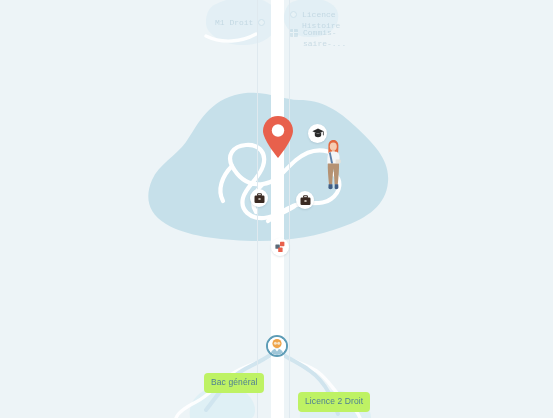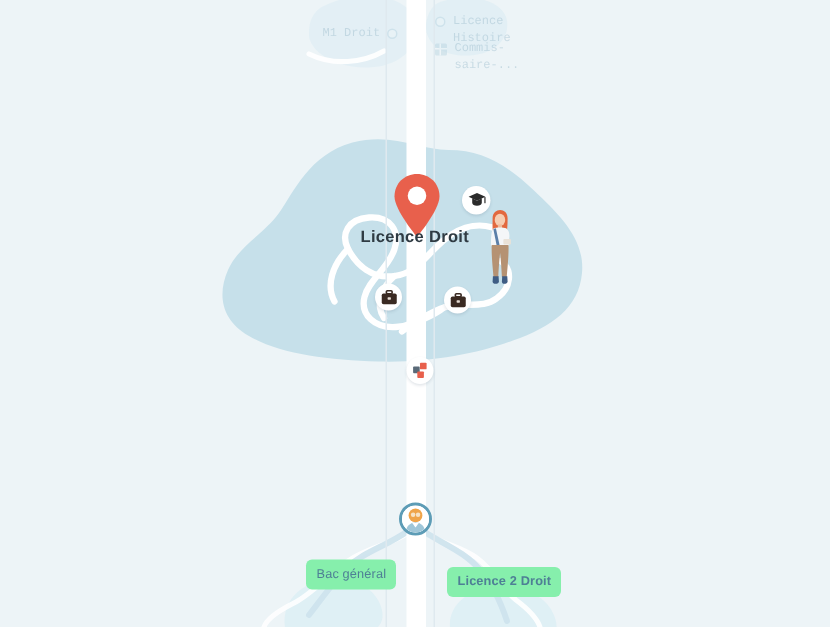--- a/index.html
+++ b/index.html
@@ -44,31 +44,31 @@
     width: 1px;
     height: 418px;
     background: #dfe9ef;
   }
   .col-rule.left  { left: 257px; }
   .col-rule.right { left: 289px; }
 
   
   .pill {
     position: absolute;
-    background: #86efac;
+    background: #bef264;
     color: #4e7f95;
     font-size: 8.5px;
     line-height: 1.25;
     letter-spacing: .1px;
     padding: 4px 7px 5px 7px;
     border-radius: 4px;
     white-space: nowrap;
   }
   .pill-bac     { left: 204px; top: 373px; }
-  .pill-lic2    { left: 298px; top: 378px; font-weight: bold; }
+  .pill-lic2    { left: 298px; top: 392px; }
 
   
   .ghost {
     position: absolute;
     display: flex;
     align-items: flex-start;
     gap: 5px;
     opacity: .45;
   }
   .ghost .g-label {
@@ -249,21 +249,20 @@
 saire-...</span>
   </div>
 
   <div class="poi">
     <svg width="34" height="44" viewBox="0 0 34 44">
       <path d="M17,43 C17,43 32,25 32,16 C32,7.2 25.3,1 17,1
                C8.7,1 2,7.2 2,16 C2,25 17,43 17,43 Z" fill="#e8604c"></path>
       <circle cx="17" cy="15.5" r="6.2" fill="#ffffff"></circle>
     </svg>
   </div>
-  <div class="poi-label">Licence Droit</div>
 
   <div class="map-icon icon-cap">
     <svg width="12" height="11" viewBox="0 0 12 11">
       <path d="M6,0.6 L11.6,3.2 L6,5.8 L0.4,3.2 Z" fill="#2b2b2b"></path>
       <path d="M2.8,4.2 L2.8,7.2 C2.8,8.5 4.2,9.2 6,9.2 C7.8,9.2 9.2,8.5 9.2,7.2 L9.2,4.2 L6,5.9 Z" fill="#2b2b2b"></path>
       <rect x="10.9" y="3.3" width="0.8" height="4.2" rx="0.4" fill="#2b2b2b"></rect>
     </svg>
   </div>
 
   <div class="map-icon icon-case1">

